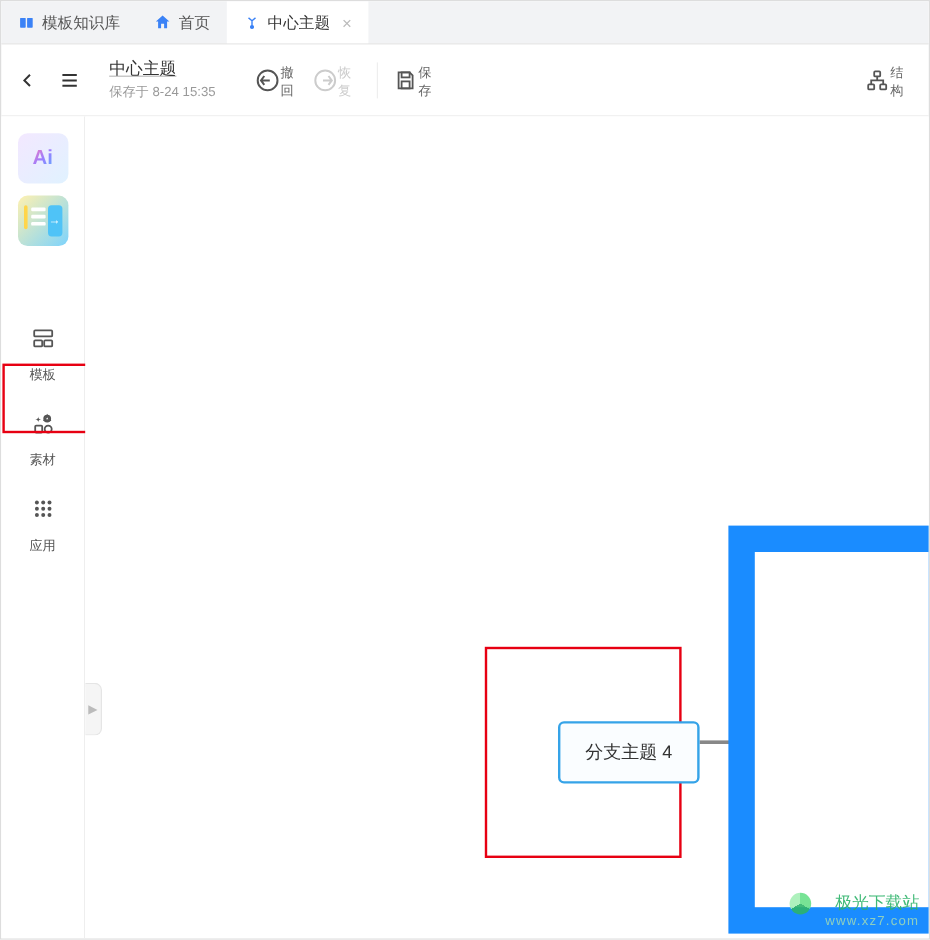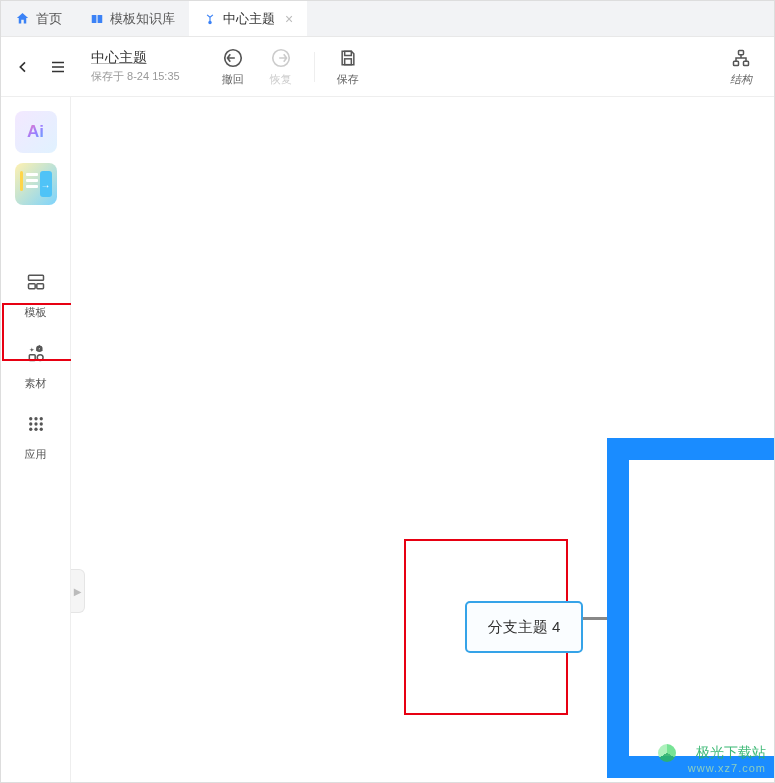--- a/index.html
+++ b/index.html
@@ -54,26 +54,26 @@
     display: flex;
     align-items: center;
     gap: 14px;
   }
   .tb-back { width:20px; height:20px; display:flex; align-items:center; justify-content:center; cursor:pointer;}
   .tb-menu { width:22px; height:22px; display:flex; align-items:center; justify-content:center; cursor:pointer;}
   .tb-title-block { margin-left: 8px; display:flex; flex-direction:column; }
   .tb-title { font-size:14px; color:#333; text-decoration: underline; text-decoration-color:#bbb; }
   .tb-subtitle { font-size:11px; color:#999; margin-top:2px;}
   .tb-actions { display:flex; align-items:center; margin-left:18px; gap:6px;}
-  .tb-action { display:flex; flex-direction:column; align-items:center; justify-content:center; width:42px; cursor:pointer;}
+  .tb-action { display:flex; align-items:center; justify-content:center; width:42px; cursor:pointer;}
   .tb-action .ic { width:24px; height:24px; display:flex; align-items:center; justify-content:center; color:#555;}
   .tb-action .lb { font-size:11px; color:#666; margin-top:2px;}
   .tb-action.disabled .ic, .tb-action.disabled .lb { color:#ccc; }
   .tb-divider { width:1px; height:30px; background:#eee; margin:0 6px;}
-  .tb-right { margin-left:auto; display:flex; align-items:center;font-style:italic;}
+  .tb-right { margin-left:auto; display:flex; align-items:center;}
   
   .main {
     display:flex;
     height: calc(100% - 36px - 60px);
     position:relative;
   }
   .sidebar {
     width:70px;
     border-right:1px solid #eee;
     display:flex;
@@ -169,35 +169,35 @@
   }
   .wm-top { display:flex; align-items:center; gap:20px; color:#2db36a; font-size:14px;}
   .wm-top .logo{ width:18px; height:18px; border-radius:50%; background:conic-gradient(#69e08a 0 120deg,#2db36a 120deg 240deg,#a6f0b6 240deg 360deg);}
   .wm-bottom { font-size:11px; color:#9ad6b8; letter-spacing:1px;}
 </style>
 </head>
 <body>
 
 <div class="tabs">
   <div class="tab">
-    <span class="icon-home">
-      <svg width="15" height="15" viewBox="0 0 24 24" fill="#3b82f6">
-          <path d="M12 3l9 8h-3v9h-4v-6H10v6H6v-9H3z"></path>
-        </svg>
-    </span>
-    <span>首页</span>
-  </div>
-  <div class="tab">
     <span class="icon-folder">
       <svg width="14" height="14" viewBox="0 0 24 24" fill="#3b82f6">
           <rect x="3" y="5" width="8" height="14" rx="1"></rect>
           <rect x="13" y="5" width="8" height="14" rx="1"></rect>
         </svg>
     </span>
     <span>模板知识库</span>
+  </div>
+  <div class="tab">
+    <span class="icon-home">
+      <svg width="15" height="15" viewBox="0 0 24 24" fill="#3b82f6">
+          <path d="M12 3l9 8h-3v9h-4v-6H10v6H6v-9H3z"></path>
+        </svg>
+    </span>
+    <span>首页</span>
   </div>
   <div class="tab active">
     <span class="icon-mind">
       <svg width="14" height="14" viewBox="0 0 24 24" fill="none" stroke="#3b82f6" stroke-width="2">
           <circle cx="12" cy="18" r="2" fill="#3b82f6"></circle>
           <path d="M12 16V9M12 9L7 5M12 9l5-4"></path>
         </svg>
     </span>
     <span>中心主题</span>
     <span class="tab-close">×</span>

